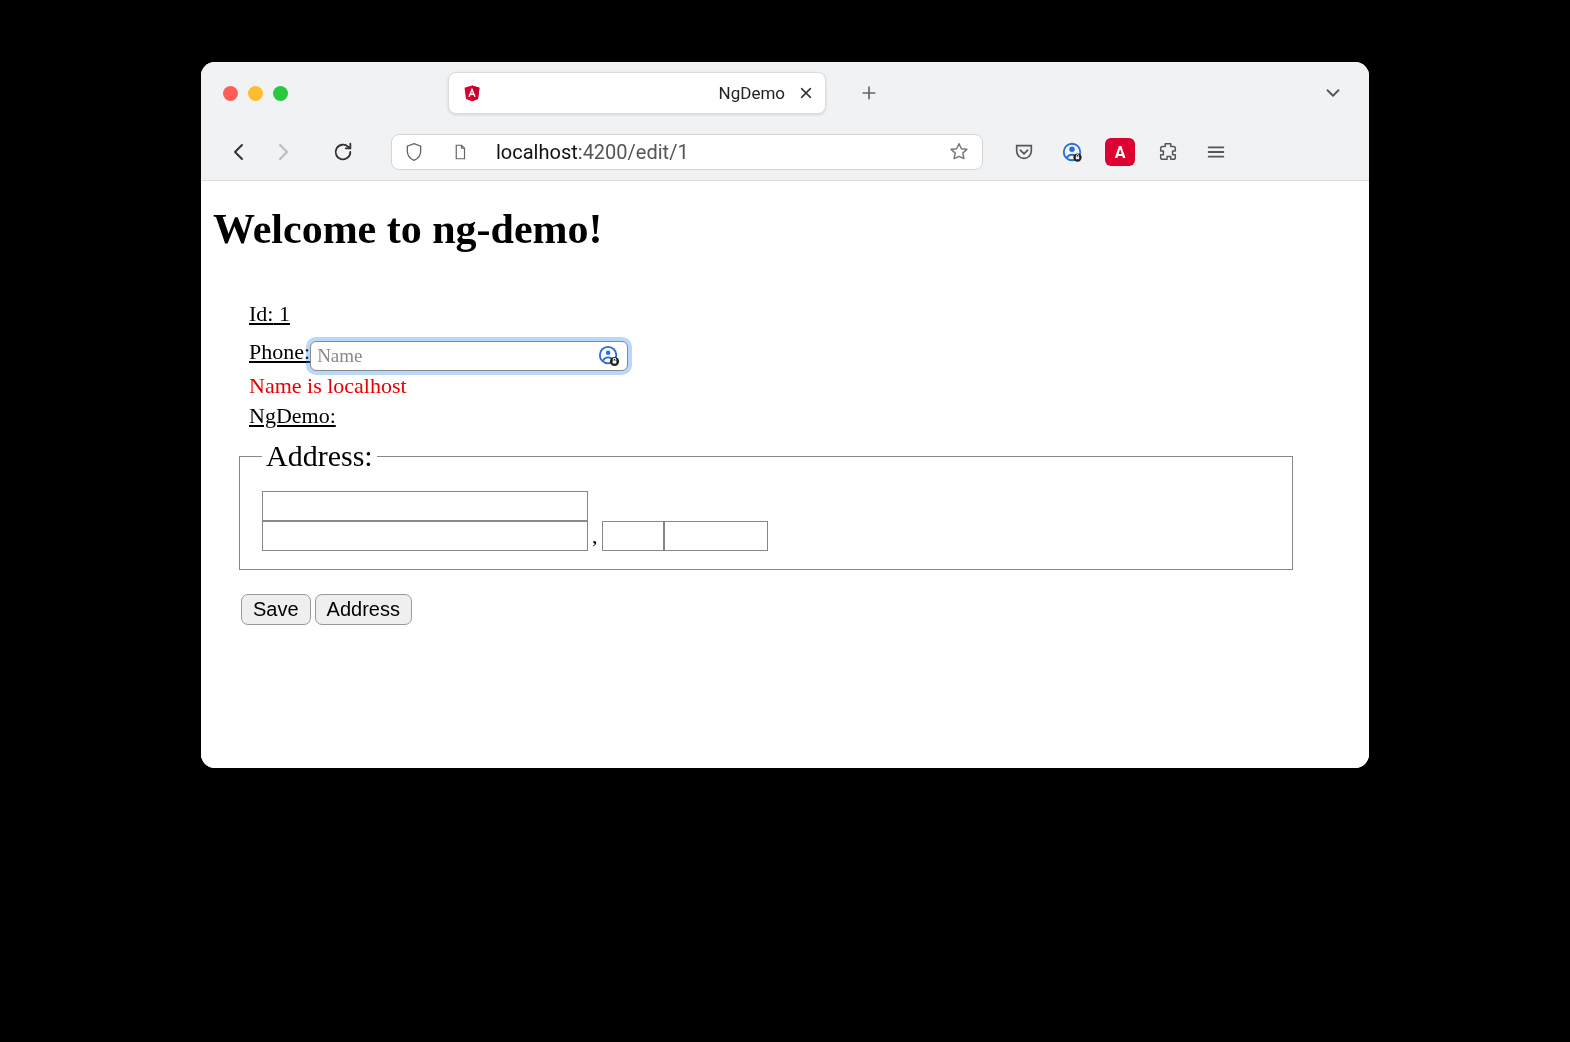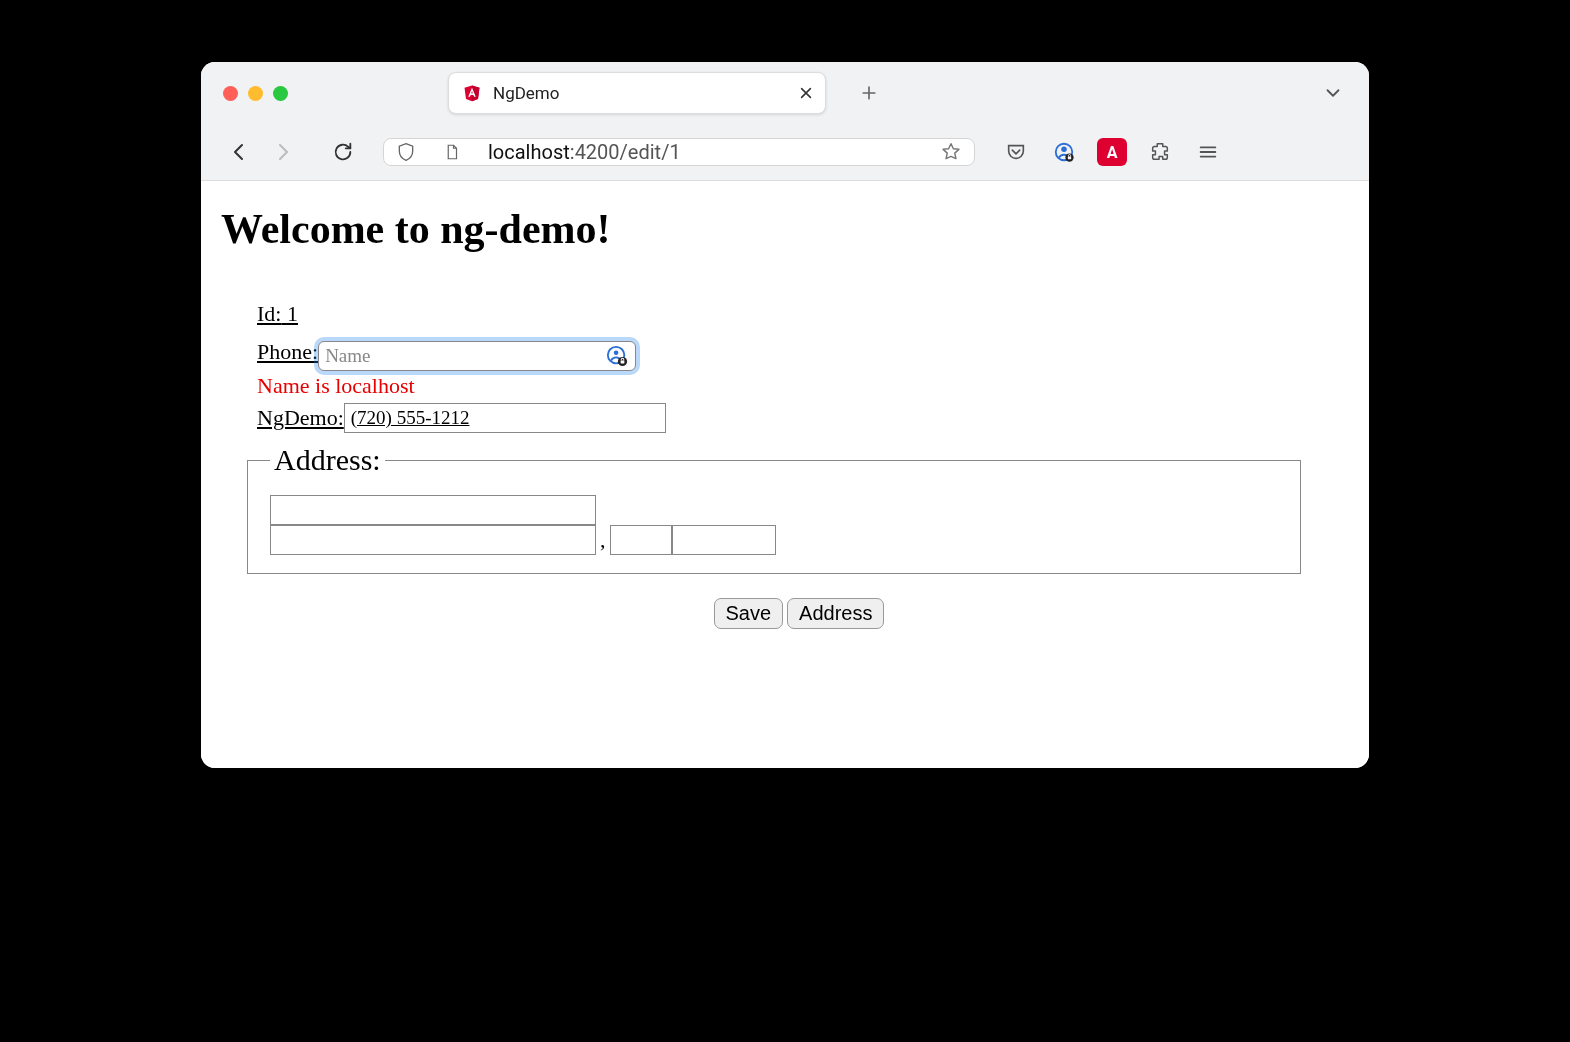--- a/index.html
+++ b/index.html
@@ -26,20 +26,21 @@
     .browser-chrome {
       background: #f1f2f4;
       border-bottom: 1px solid #ddd;
     }
     .tab-row {
       height: 62px;
       display: flex;
       align-items: center;
       padding: 0 22px;
       gap: 10px;
+      text-align: right;
     }
     .traffic {
       display: flex;
       gap: 10px;
       margin-right: 150px;
     }
     .traffic-dot {
       width: 15px; height: 15px; border-radius: 50%;
     }
     .traffic-dot.red { background: #ff5f57; }
@@ -78,29 +79,29 @@
       padding: 0 20px;
       gap: 8px;
     }
     .nav-btn {
       width: 36px; height: 36px; display:flex; align-items:center; justify-content:center;
       color:#333; cursor:pointer; border-radius:6px;
     }
     .nav-btn.disabled { color:#bbb; cursor:default; }
     .url-bar {
       flex: 1;
-      height: 28px;
+      height: 36px;
       background: #fff;
       border: 1px solid #d5d5d5;
       border-radius: 8px;
       display:flex;
       align-items:center;
       padding: 0 12px;
       gap: 26px;
-      margin: 0 10px 0 14px;
+      margin: 0 10px 0 22px;
       max-width: 592px;
     }
     .url-shield, .url-doc { color:#555; width:20px; height:20px; display:flex;align-items:center;justify-content:center; }
     .url-text { font-size: 20px; color:#555; flex:1; }
     .url-text .host { color:#111; }
     .url-star { color:#777; width:22px; height:22px; display:flex;align-items:center;justify-content:center; cursor:pointer; }
     .tool-icon {
       width: 34px; height: 34px; display:flex; align-items:center; justify-content:center;
       color:#444; cursor:pointer; border-radius:6px; margin-left:6px;
     }
@@ -108,21 +109,21 @@
       width: 30px; height: 28px; background:#dd0031; border-radius:6px;
       display:flex; align-items:center; justify-content:center; color:#fff;
       font-weight:bold; font-size:16px;
     }
     .hamburger { margin-left:6px; }
 
     
     .page {
       flex:1;
       background:#fff;
-      padding: 24px 20px;
+      padding: 24px 12px;
       font-family: "Times New Roman", Times, serif;
       color:#000;
       overflow:auto;
     }
     .page h1 {
       font-size: 42px;
       font-weight: bold;
       margin-bottom: 48px;
     }
     .form-wrap { padding-left: 36px; font-size: 22px; }
@@ -161,21 +162,21 @@
       margin-left: -10px;
     }
     fieldset.address legend { font-size: 30px; padding: 0 4px; }
     .addr-line { margin-bottom: 0; }
     .street-input { width: 326px; display:block; }
     .city-input { width: 326px; }
     .state-input { width: 62px; }
     .zip-input { width: 104px; }
     .city-row { display:flex; align-items: center; }
     .comma { font-size:22px; padding: 0 4px; }
-    .buttons { margin: 24px 0 0 28px; display:flex; gap:4px;justify-content:center; }
+    .buttons { margin: 24px 0 0 28px; display:flex; gap:4px; }
     .btn {
       font-family: -apple-system, BlinkMacSystemFont, sans-serif;
       font-size: 20px;
       padding: 3px 11px;
       border-radius: 7px;
       border: 1px solid #999;
       background: #efefef;
       cursor:pointer;
     }
   </style>
@@ -306,21 +307,20 @@
                 <path d="M16.6 17v-1.1a1.4 1.4 0 0 1 2.8 0V17" stroke="#fff" stroke-width="1.1" fill="none"></path>
               </svg>
           </span>
         </span>
       </div>
 
       <div class="error">Name is localhost</div>
 
       <div class="row">
         <span class="label">NgDemo:</span>
-        <input type="text" class="phone-input" value="(720) 555-1212" style="">
       </div>
 
       <fieldset class="address">
         <legend>Address:</legend>
         <div class="addr-line">
           <input type="text" class="street-input" style="">
         </div>
         <div class="city-row">
           <input type="text" class="city-input" style="">
             <span class="comma">,</span>

